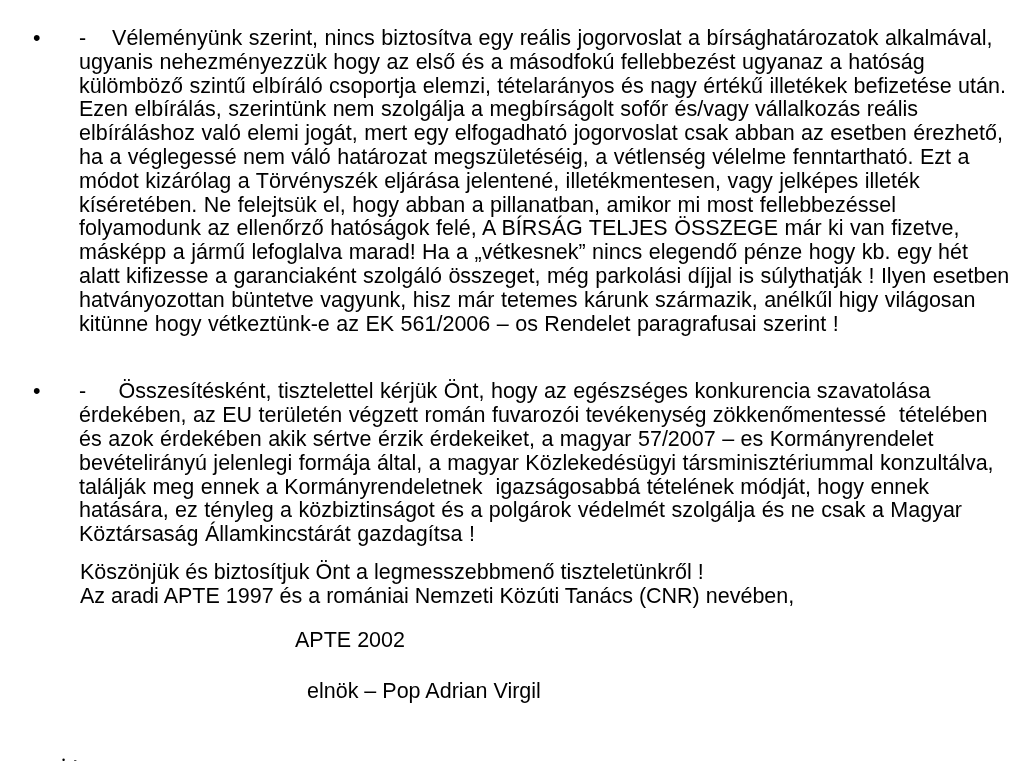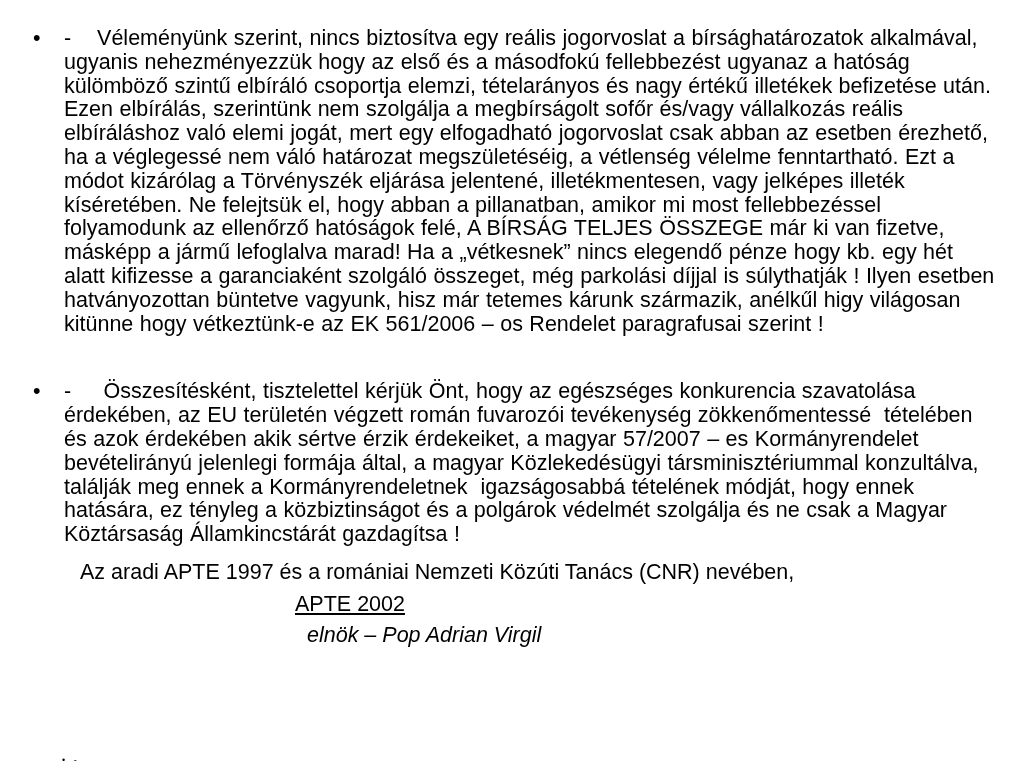--- a/index.html
+++ b/index.html
@@ -17,25 +17,26 @@
   .bullet-item.second { margin-top:44px; }
   .bullet-marker {
     flex:none; width:31px;
     font-size:21.5px; line-height:23.8px;
   }
   .bullet-text {
     width:932px;
     font-size:21.5px; line-height:23.8px;
     white-space:pre-wrap;
     word-spacing:0.5px;
+    margin-left:15px;
   }
   .closing { margin-top:14px; font-size:21.5px; line-height:23.8px; }
   .closing-line-0, .closing-line-1 { margin-left:80px; }
-  .closing-line-2 { margin-left:295px; margin-top:8px;text-decoration:underline; }
-  .closing-line-3 { margin-left:307px; margin-top:7px;font-style:italic; }
+  .closing-line-2 { margin-left:295px; margin-top:20px; }
+  .closing-line-3 { margin-left:307px; margin-top:28px; }
   .partial-bullet {
     position:absolute; left:62px; bottom:3px;
     font-size:9px; line-height:9px; letter-spacing:3px;
     white-space:pre;
   }
 </style>
 </head>
 <body>
 
 <div class="slide">
@@ -45,20 +46,21 @@
       <span class="bullet-marker">•</span>
       <div class="bullet-text">-    Véleményünk szerint, nincs biztosítva egy reális jogorvoslat a bírsághatározatok alkalmával, ugyanis nehezményezzük hogy az első és a másodfokú fellebbezést ugyanaz a hatóság külömböző szintű elbíráló csoportja elemzi, tételarányos és nagy értékű illetékek befizetése után. Ezen elbírálás, szerintünk nem szolgálja a megbírságolt sofőr és/vagy vállalkozás reális elbíráláshoz való elemi jogát, mert egy elfogadható jogorvoslat csak abban az esetben érezhető, ha a véglegessé nem váló határozat megszületéséig, a vétlenség vélelme fenntartható. Ezt a módot kizárólag a Törvényszék eljárása jelentené, illetékmentesen, vagy jelképes illeték kíséretében. Ne felejtsük el, hogy abban a pillanatban, amikor mi most fellebbezéssel folyamodunk az ellenőrző hatóságok felé, A BÍRSÁG TELJES ÖSSZEGE már ki van fizetve, másképp a jármű lefoglalva marad! Ha a „vétkesnek” nincs elegendő pénze hogy kb. egy hét alatt kifizesse a garanciaként szolgáló összeget, még parkolási díjjal is súlythatják ! Ilyen esetben hatványozottan büntetve vagyunk, hisz már tetemes kárunk származik, anélkűl higy világosan kitünne hogy vétkeztünk-e az EK 561/2006 – os Rendelet paragrafusai szerint !</div>
     </div>
 
     <div class="bullet-item second">
       <span class="bullet-marker">•</span>
       <div class="bullet-text">-     Összesítésként, tisztelettel kérjük Önt, hogy az egészséges konkurencia szavatolása érdekében, az EU területén végzett román fuvarozói tevékenység zökkenőmentessé  tételében és azok érdekében akik sértve érzik érdekeiket, a magyar 57/2007 – es Kormányrendelet bevételirányú jelenlegi formája által, a magyar Közlekedésügyi társminisztériummal konzultálva, találják meg ennek a Kormányrendeletnek  igazságosabbá tételének módját, hogy ennek hatására, ez tényleg a közbiztinságot és a polgárok védelmét szolgálja és ne csak a Magyar Köztársaság Államkincstárát gazdagítsa !</div>
     </div>
 
     <div class="closing">
+      <div class="closing-line-0">Köszönjük és biztosítjuk Önt a legmesszebbmenő tiszteletünkről !</div>
       <div class="closing-line-1">Az aradi APTE 1997 és a romániai Nemzeti Közúti Tanács (CNR) nevében,</div>
       <div class="closing-line-2">APTE 2002</div>
       <div class="closing-line-3">elnök – Pop Adrian Virgil</div>
     </div>
 
   </div>
 
   <div class="partial-bullet"><span>•</span> <span>-</span></div>
 </div>
 

